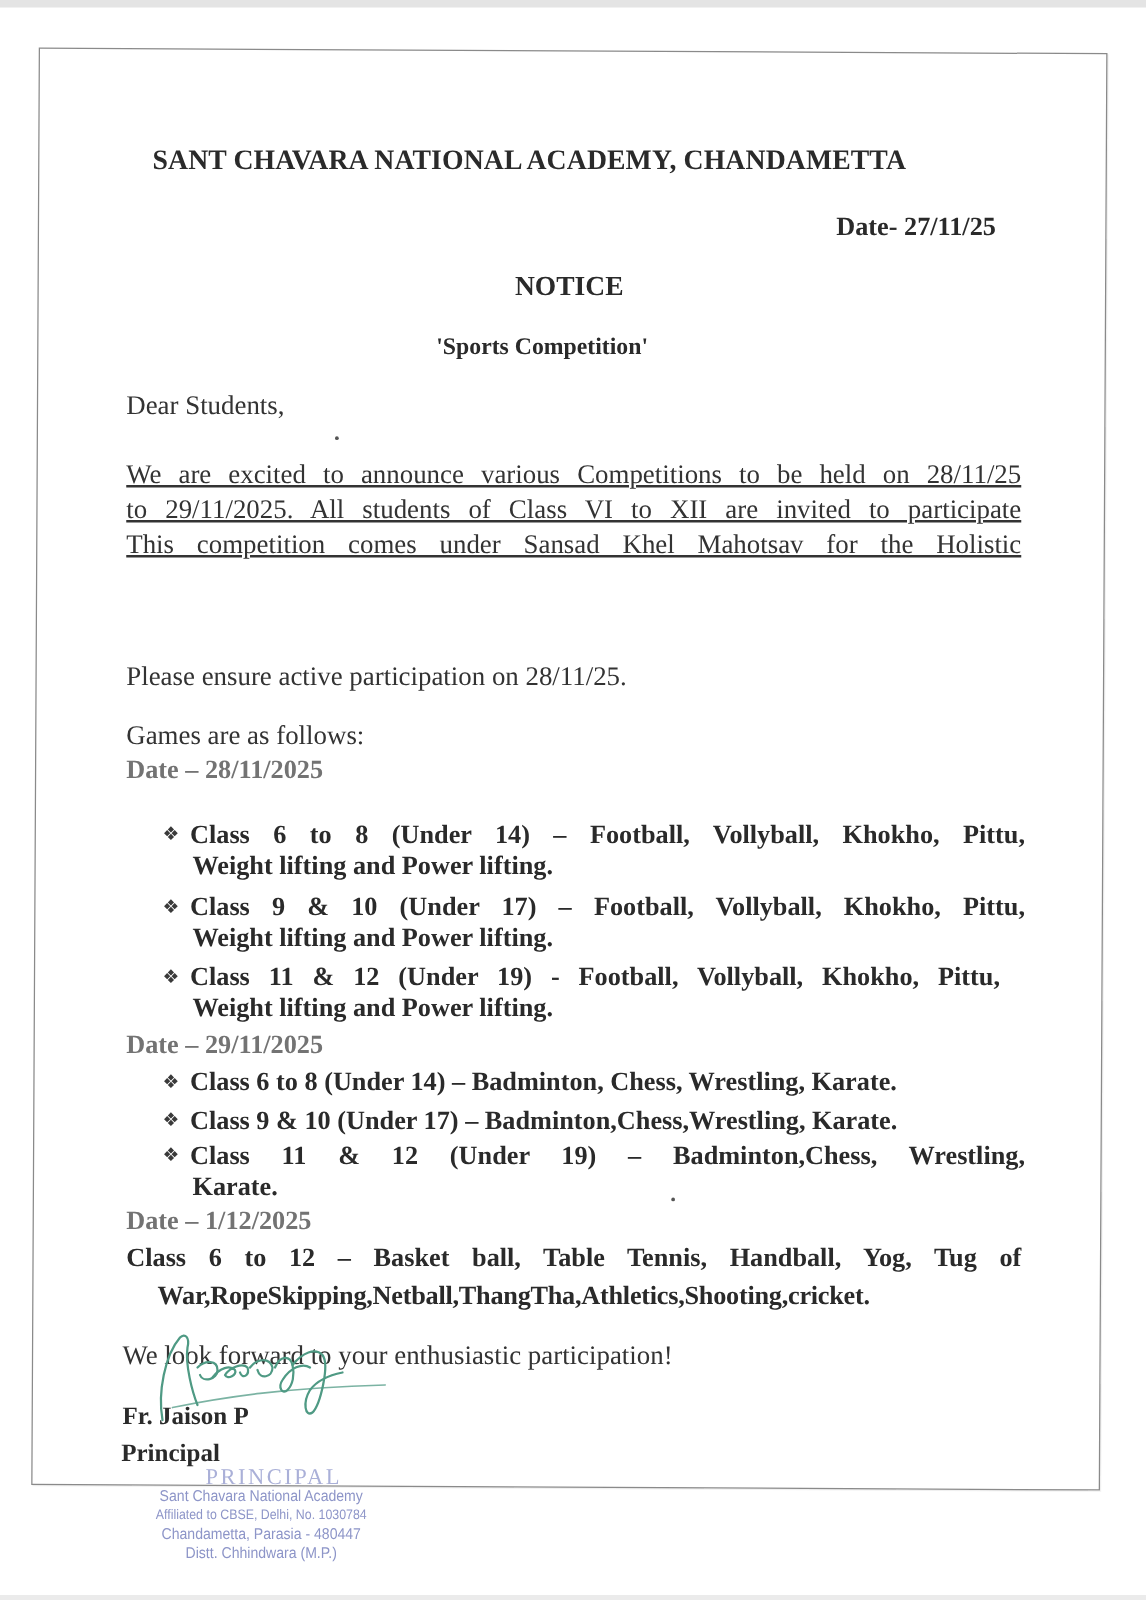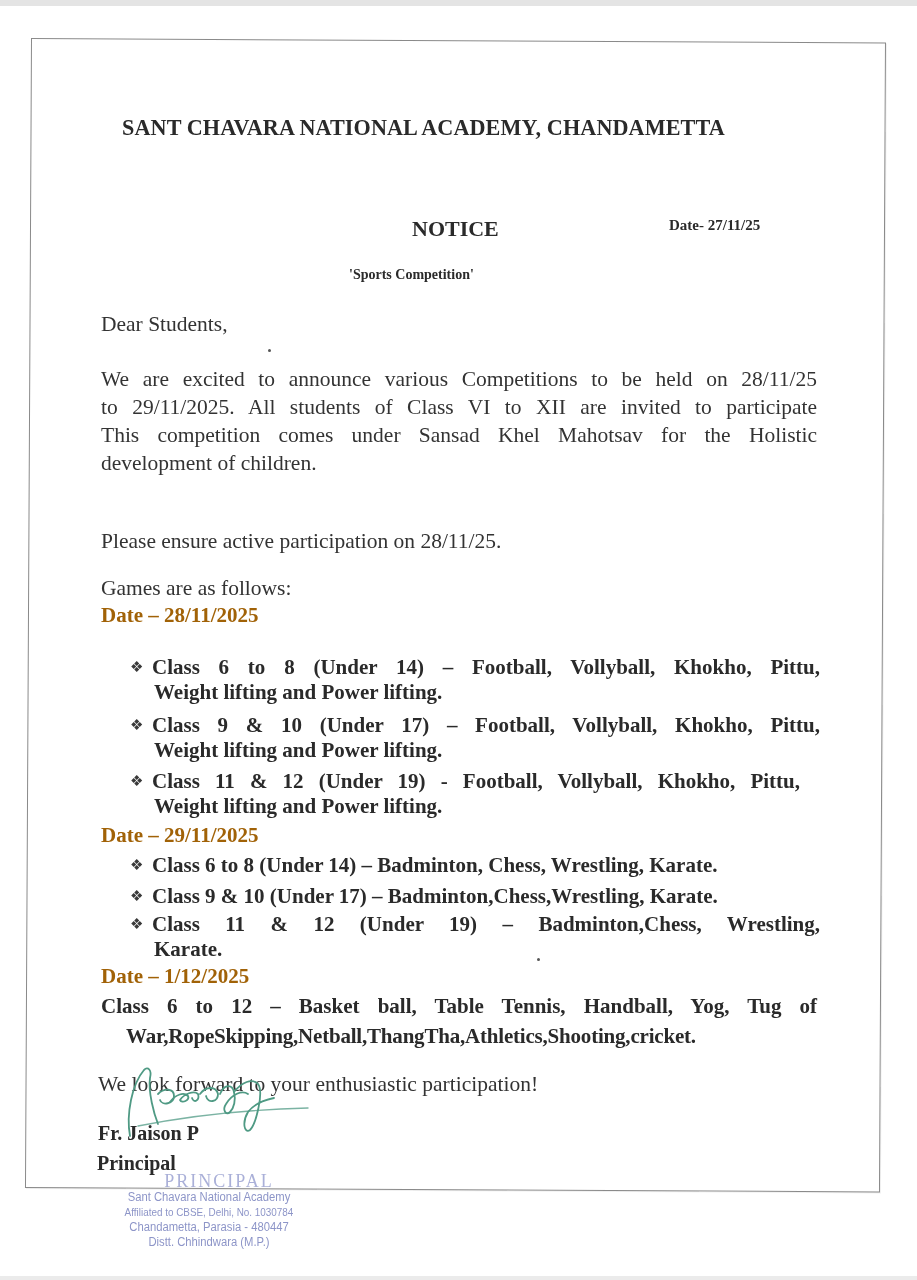--- a/index.html
+++ b/index.html
@@ -49,69 +49,69 @@
       left: 122px; top: 115px;
       font-size: 22.5px;
       font-weight: bold;
       letter-spacing: 0.1px;
       color: #2a2a2a;
       transform: scaleX(0.985);
       transform-origin: left top;
     }
     .notice-date {
       left: 669px; top: 169px;
-      font-size: 15px;
-      font-weight: bold;
-      color: #2a2a2a;
-      margin-top: 48px;
+      font-size: 21px;
+      font-weight: bold;
+      color: #2a2a2a;
     }
     .notice-title {
       left: 412px; top: 216px;
       font-size: 22px;
       font-weight: bold;
       color: #2a2a2a;
     }
     .notice-subject {
       left: 349px; top: 267px;
-      font-size: 14px;
+      font-size: 19px;
       font-weight: bold;
       color: #2a2a2a;
     }
     .salutation {
       left: 101px; top: 312px;
       font-size: 21.5px;
       color: #333;
     }
     .body-para {
       left: 101px; top: 365px;
       width: 716px;
       font-size: 21.5px;
       line-height: 28px;
       color: #333;
       text-align: justify;
       white-space: normal;
+      text-decoration: underline;
     }
     .body-para .line { display: block; text-align: justify; text-align-last: justify; height: 28px; }
     .body-para .line.last { text-align-last: left; }
 
     .ensure-line {
       left: 101px; top: 529px;
       font-size: 21.5px;
       color: #333;
     }
     .games-intro {
       left: 101px; top: 576px;
       font-size: 21.5px;
       color: #333;
     }
     .date-heading {
       left: 101px;
       font-size: 21px;
       font-weight: bold;
-      color: #a16207;
+      color: #737373;
     }
     .bullet-row {
       left: 130px;
       font-size: 21px;
       font-weight: bold;
       color: #2a2a2a;
       width: 690px;
       white-space: normal;
     }
     .bullet-row .bullet-icon {
@@ -221,21 +221,20 @@
   <div class="abs notice-title">NOTICE</div>
   <div class="abs notice-subject">'Sports Competition'</div>
 
   <div class="abs salutation">Dear Students,</div>
   <div class="stray-dot" style="left:268px; top:349px;"></div>
 
   <div class="abs body-para">
     <span class="line">We are excited to announce various Competitions to be held on 28/11/25</span>
     <span class="line">to 29/11/2025. All students of Class VI to XII are invited to participate</span>
     <span class="line">This competition comes under Sansad Khel Mahotsav for the Holistic</span>
-    <span class="line last">development of children.</span>
   </div>
 
   <div class="abs ensure-line">Please ensure active participation on 28/11/25.</div>
   <div class="abs games-intro">Games are as follows:</div>
 
   <div class="abs date-heading" style="top:603px;">Date – 28/11/2025</div>
 
   <div class="abs bullet-row" style="top:655px;">
     <span class="first-line"><span class="bullet-icon">❖</span><span>Class 6 to 8 (Under 14) – Football, Vollyball, Khokho, Pittu,</span></span>
     <span class="cont">Weight lifting and Power lifting.</span>

